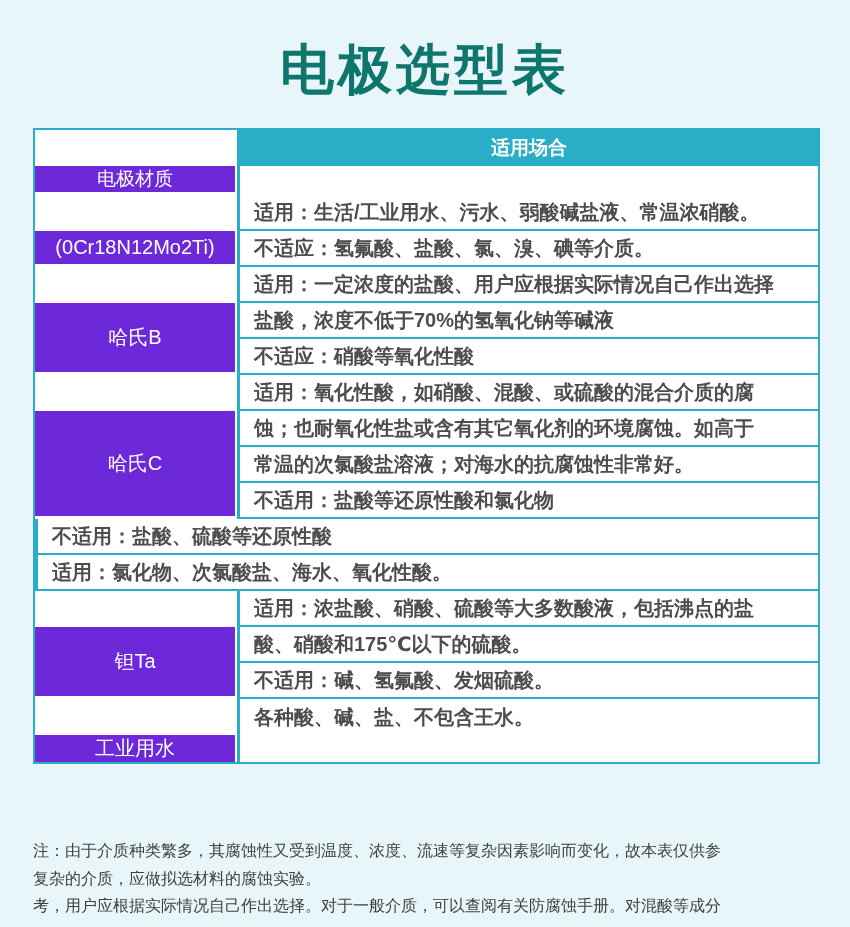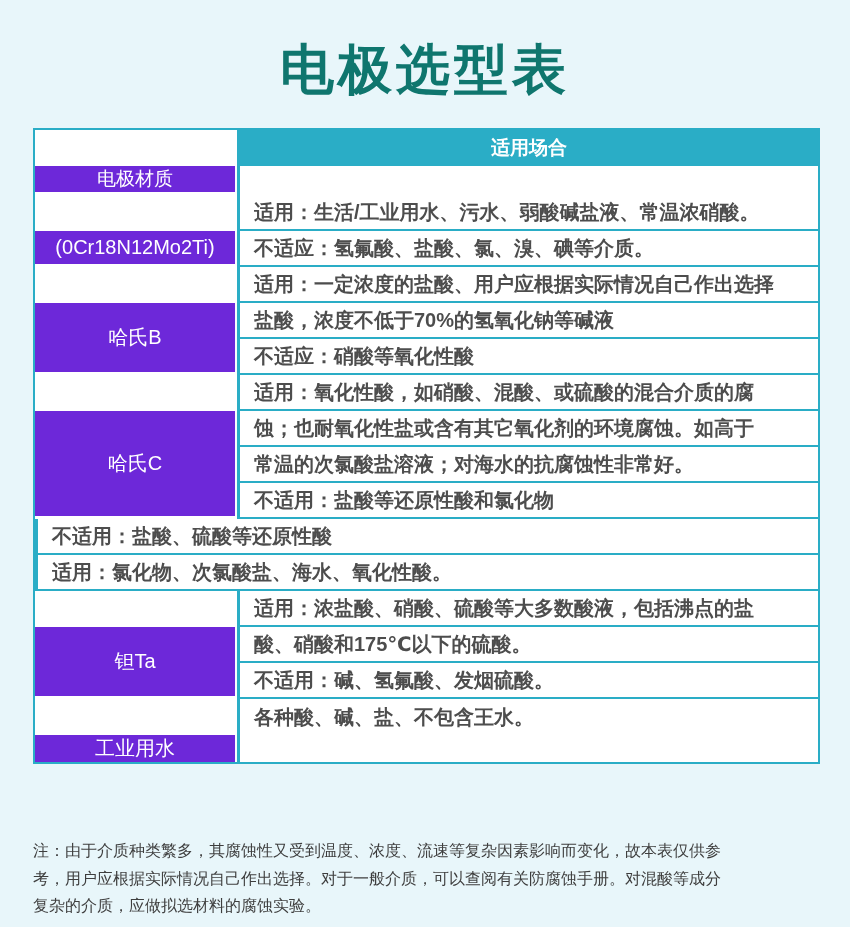--- a/index.html
+++ b/index.html
@@ -156,15 +156,15 @@
     </div>
     <div class="lines">
       <div class="line">各种酸、碱、盐、不包含王水。</div>
     </div>
   </div>
 
 </div>
 
 <div class="note">
   <div class="note-line">注：由于介质种类繁多，其腐蚀性又受到温度、浓度、流速等复杂因素影响而变化，故本表仅供参</div>
+  <div class="note-line">复杂的介质，应做拟选材料的腐蚀实验。</div>
   <div class="note-line">考，用户应根据实际情况自己作出选择。对于一般介质，可以查阅有关防腐蚀手册。对混酸等成分</div>
-  <div class="note-line">复杂的介质，应做拟选材料的腐蚀实验。</div>
 </div>
 
 </body></html>

